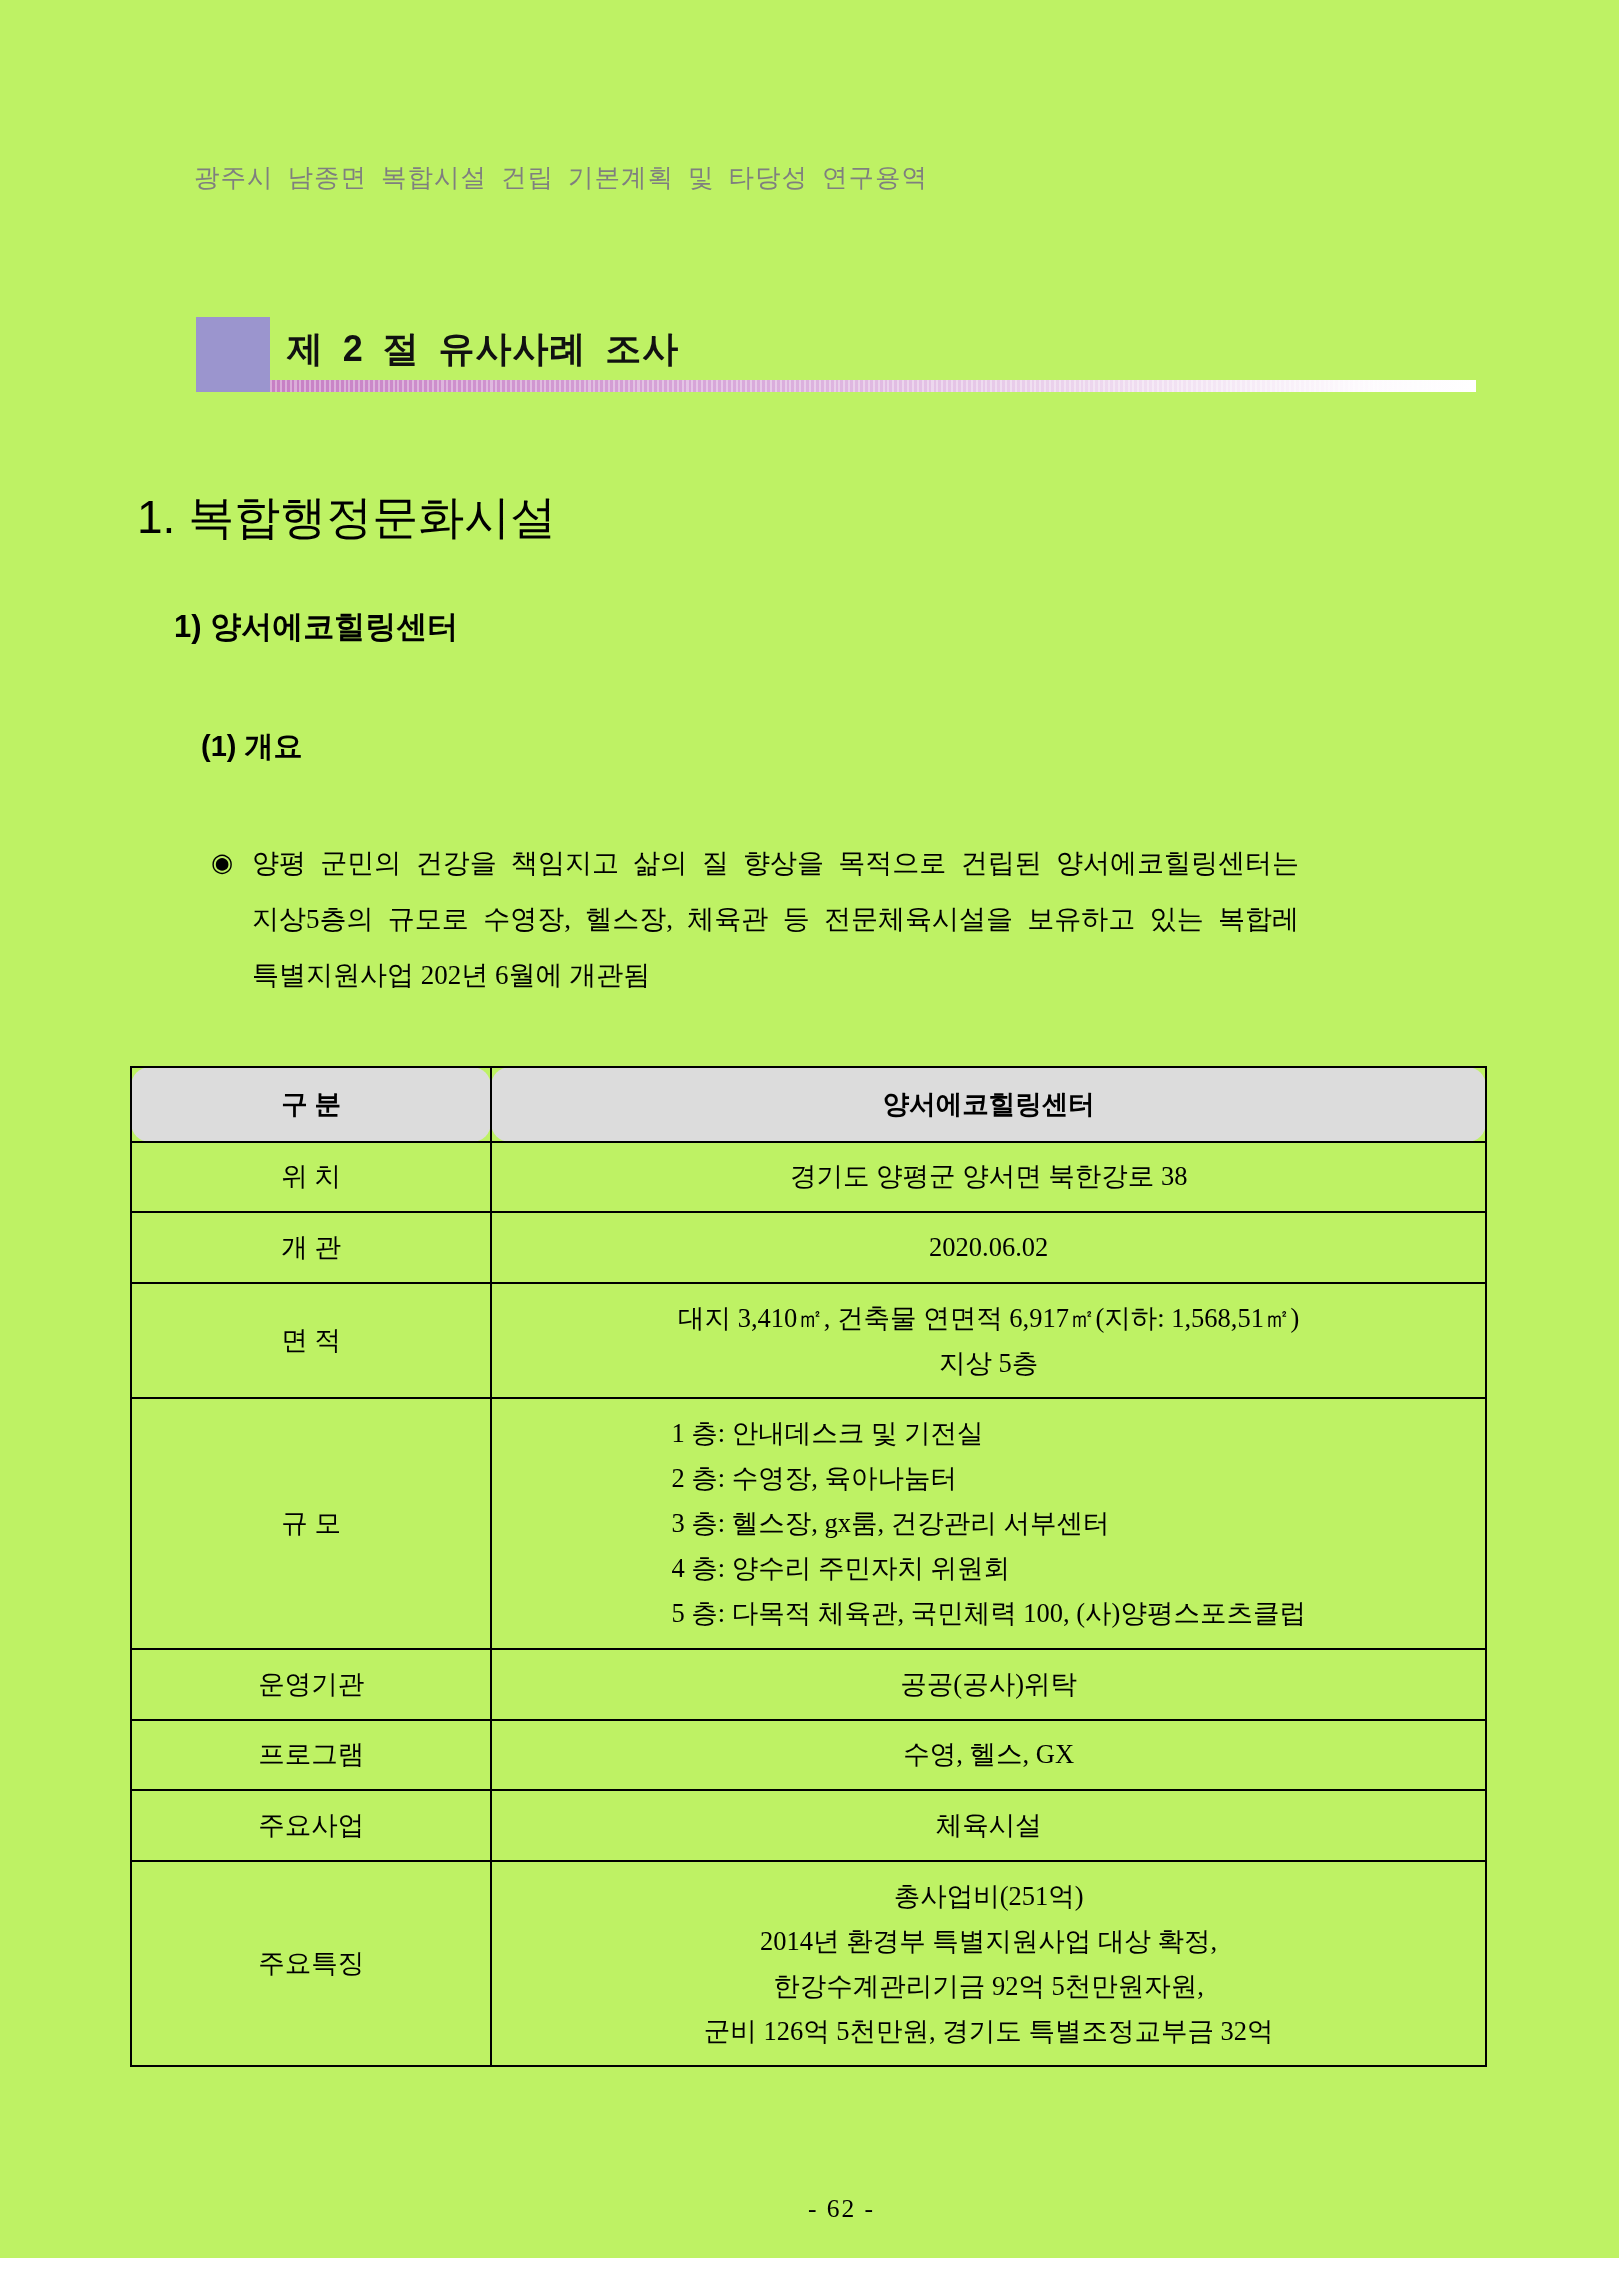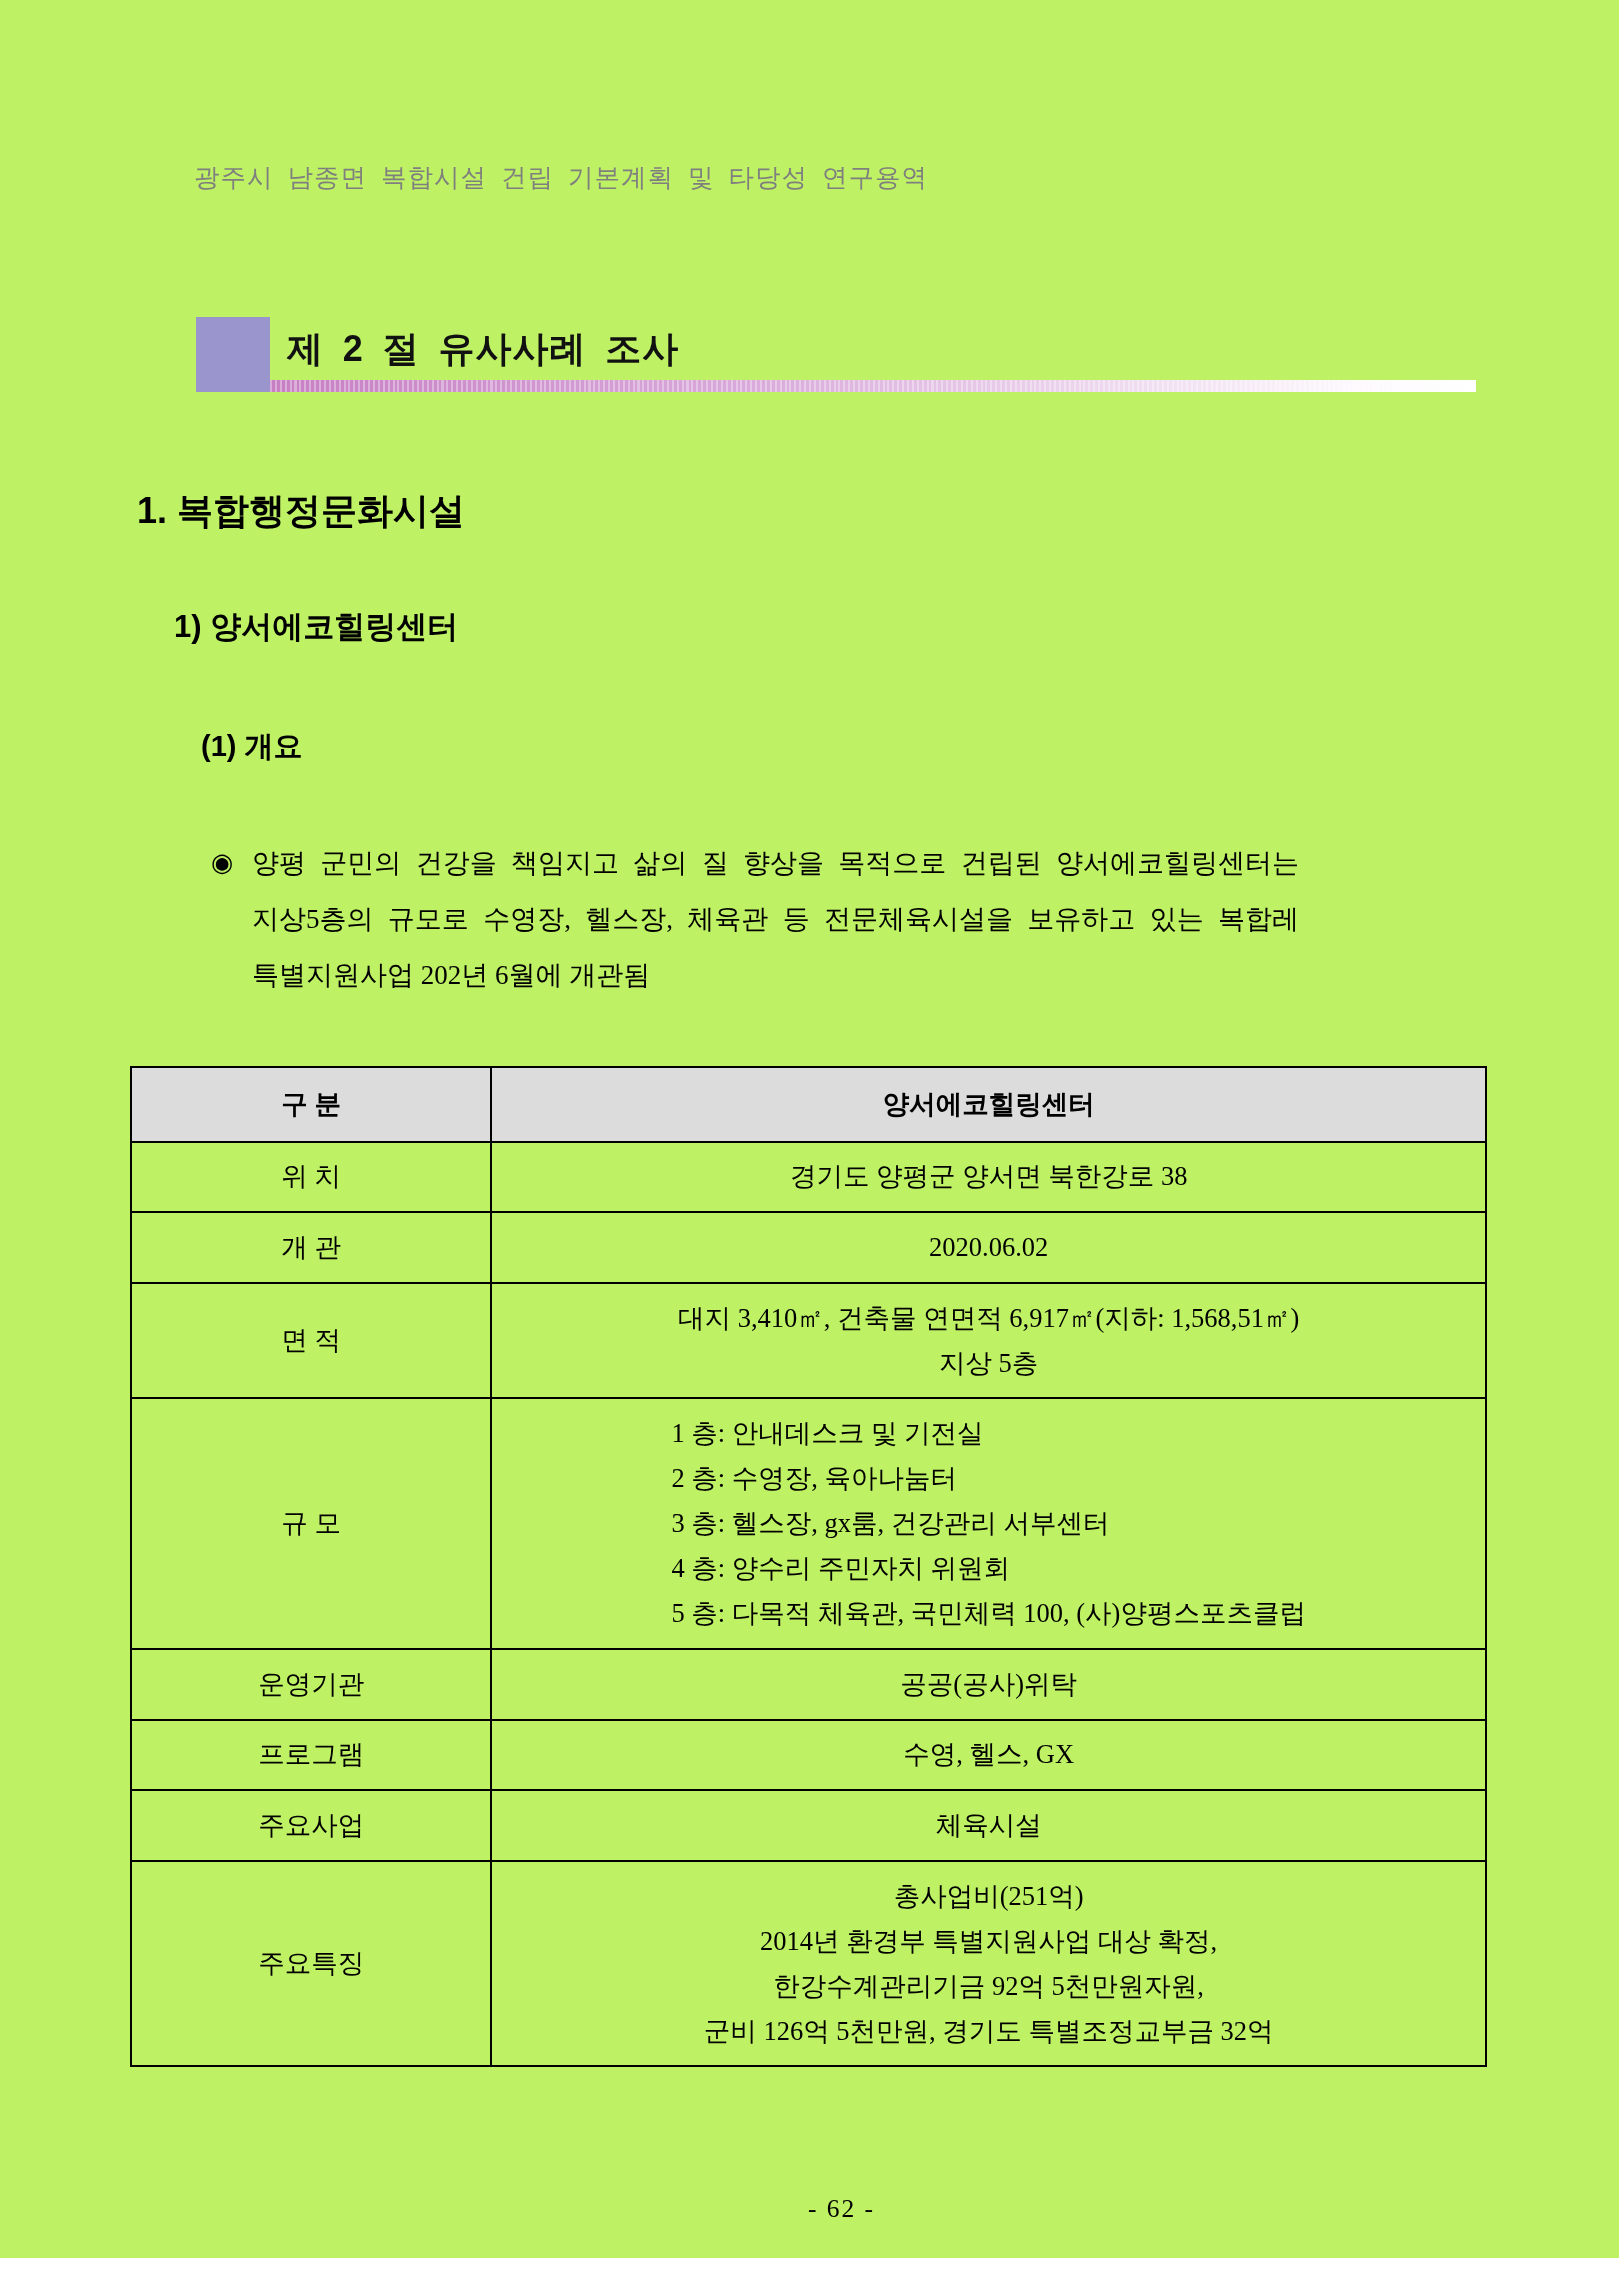--- a/index.html
+++ b/index.html
@@ -34,21 +34,21 @@
   .section-bar {
     position:absolute; left:74px; bottom:0; width:1206px; height:11.8px;
     background:
       repeating-linear-gradient(to right, rgba(255,255,255,0.35) 0 2px, rgba(255,255,255,0) 2px 4.9px),
       linear-gradient(to right, #c77fc4 0%, #d9aadb 40%, #eed9ef 70%, #fdf9fd 90%, #ffffff 100%);
   }
   
   .h1 {
     position:absolute; left:137px; top:487px;
     font-family:"Liberation Sans", sans-serif;
-    font-weight:bold; font-size:36px; white-space:nowrap;
+    font-weight:normal; font-size:46px; white-space:nowrap;
   }
   .h2 {
     position:absolute; left:174px; top:606px;
     font-family:"Liberation Sans", sans-serif;
     font-weight:bold; font-size:31px; white-space:nowrap;
   }
   .h3 {
     position:absolute; left:201px; top:727px;
     font-family:"Liberation Sans", sans-serif;
     font-weight:bold; font-size:29px; white-space:nowrap;
@@ -76,20 +76,21 @@
     padding:11.8px 9.8px;
     line-height:45px;
     vertical-align:middle;
     text-align:center;
   }
   .case-table td.col-label { width:25%; }
   .case-table tr.head td {
     background:#dcdcdc;
     font-weight:bold;
     height:49px;
+    border-radius:19px;
   }
   .case-table .left-block { display:inline-block; text-align:left; }
   .u { text-underline-offset:4.9px; }
   
   .page-number {
     position:absolute; left:0; top:2194px; width:1619px;
     text-align:center; font-size:25.5px; letter-spacing:2px;padding-left:32px;
   }
 </style>
 </head>

